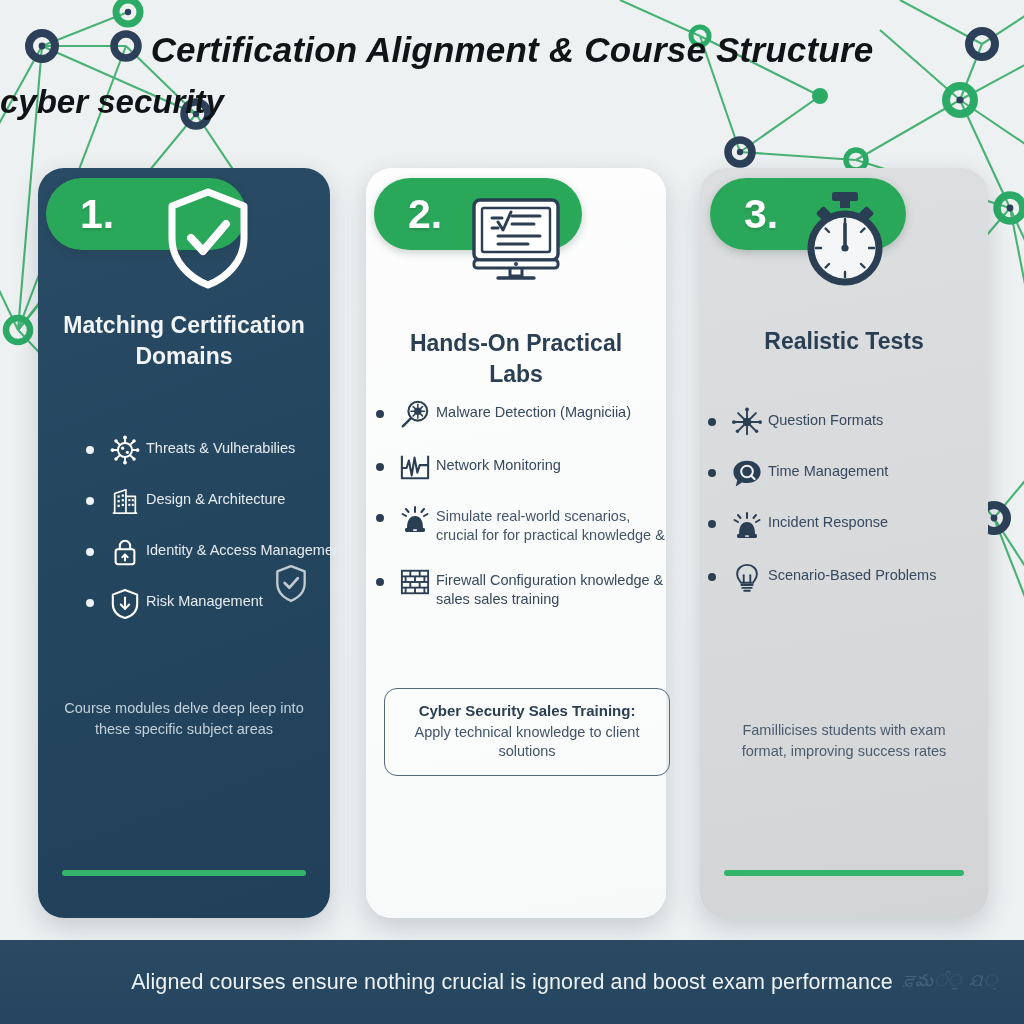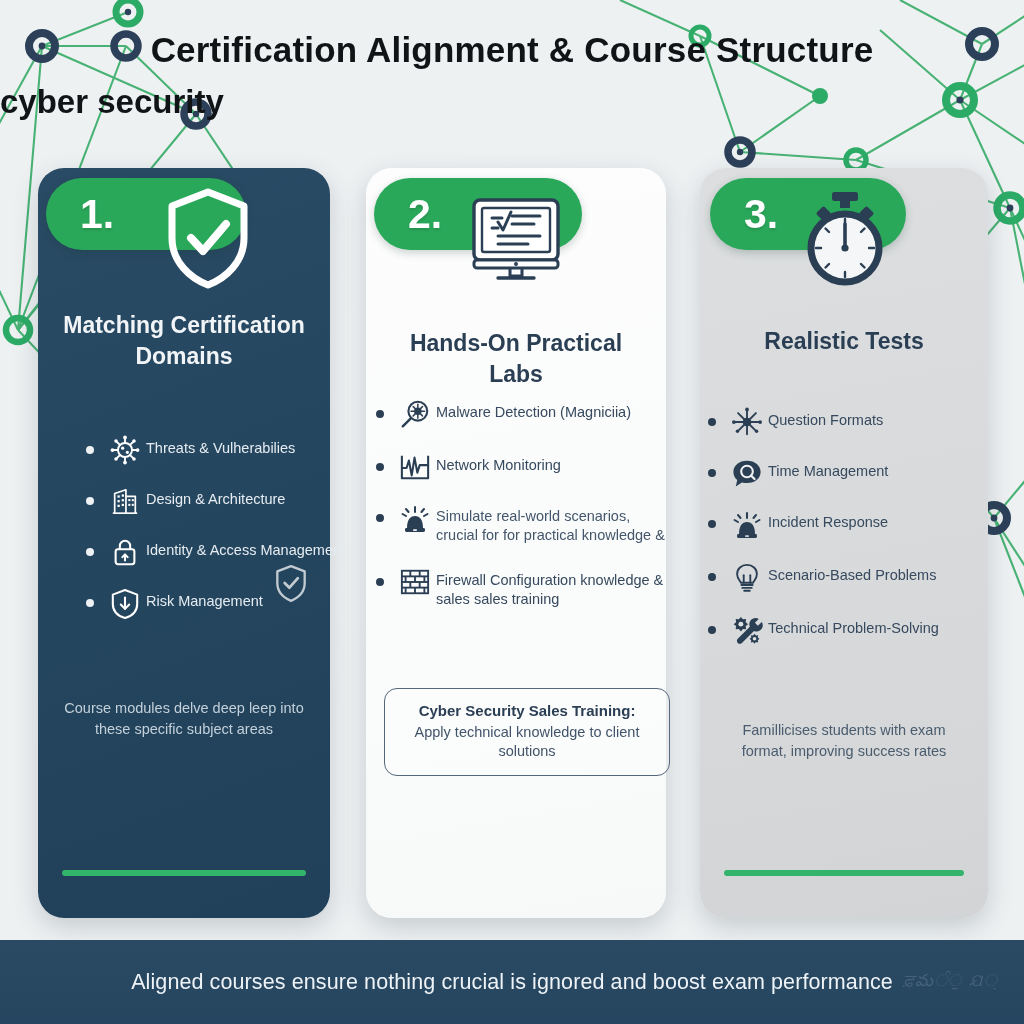--- a/index.html
+++ b/index.html
@@ -13,21 +13,21 @@
 
   
   #bg-network{position:absolute;inset:0;width:1024px;height:1024px;z-index:0;}
   #bg-gradient{
     position:absolute;inset:0;z-index:1;pointer-events:none;
     background:
       radial-gradient(ellipse 620px 380px at 512px 430px, rgba(240,243,244,.93) 0%, rgba(240,243,244,.70) 45%, rgba(240,243,244,0) 78%);
   }
 
   
-  #header{position:absolute;top:0;left:0;width:948px;height:150px;z-index:5;}
+  #header{position:absolute;top:0;left:0;width:948px;height:150px;z-index:5;font-style:italic;}
   #title-line1{
     position:absolute;top:30px;left:0;width:1024px;text-align:center;
     font-size:35px;font-weight:bold;color:#111417;letter-spacing:.2px;
   }
   #title-line2{
     position:absolute;top:83px;left:0;width:1024px;text-align:left;
     font-size:33px;font-weight:bold;color:#111417;
   }
 
   
@@ -511,35 +511,20 @@
                   <path d="M10 27.5 H20"></path>
                   <path d="M12 30.5 H18"></path>
                 <path d="M11.5 22 V14"></path>
                   <path d="M18.5 22 V14"></path>
               </g>
             </svg>
           </span>
           <span class="b-text b-text-dark">Scenario-Based Problems</span>
         </div>
 
-        <div class="bullet">
-          <span class="dot dot-dark"></span>
-          <span class="b-icon">
-            <svg width="34" height="32" viewBox="0 0 36 34">
-              <g fill="#2b3f54">
-                <path d="M11.5 2 L13.6 4.6 L17 4.2 L16.6 7.6 L19.2 9.7 L16.6 11.8 L17 15.2 L13.6 14.8 L11.5 17.4 L9.4 14.8 L6 15.2 L6.4 11.8 L3.8 9.7 L6.4 7.6 L6 4.2 L9.4 4.6 Z"></path>
-                <circle cx="11.5" cy="9.7" r="2.6" fill="#dfe1e3"></circle>
-                <path d="M26 20 L27.5 21.8 L29.8 21.5 L29.5 23.8 L31.3 25.3 L29.5 26.8 L29.8 29.1 L27.5 28.8 L26 30.6 L24.5 28.8 L22.2 29.1 L22.5 26.8 L20.7 25.3 L22.5 23.8 L22.2 21.5 L24.5 21.8 Z"></path>
-                <circle cx="26" cy="25.3" r="1.9" fill="#dfe1e3"></circle>
-                <path d="M30.5 4.2 C27.6 2.3 23.8 3 21.7 5.9 C20.3 7.9 20.1 10.4 21 12.5 L8.2 25.3 C7 26.5 7 28.5 8.2 29.7 C9.4 30.9 11.4 30.9 12.6 29.7 L25.4 16.9 C27.5 17.8 30 17.6 32 16.2 C34.9 14.1 35.6 10.3 33.7 7.4 L29.6 11.5 L26.4 8.3 Z"></path>
-              </g>
-            </svg>
-          </span>
-          <span class="b-text b-text-dark">Technical Problem-Solving</span>
-        </div>
       </div>
 
       <div class="note note-3">Famillicises students with exam format, improving success rates</div>
       <div class="accent-bar accent-3"></div>
     </div>
 
   </div>
 
   <div id="footer">
     <span id="footer-text">Aligned courses ensure nothing crucial is ignored and boost exam performance</span>

